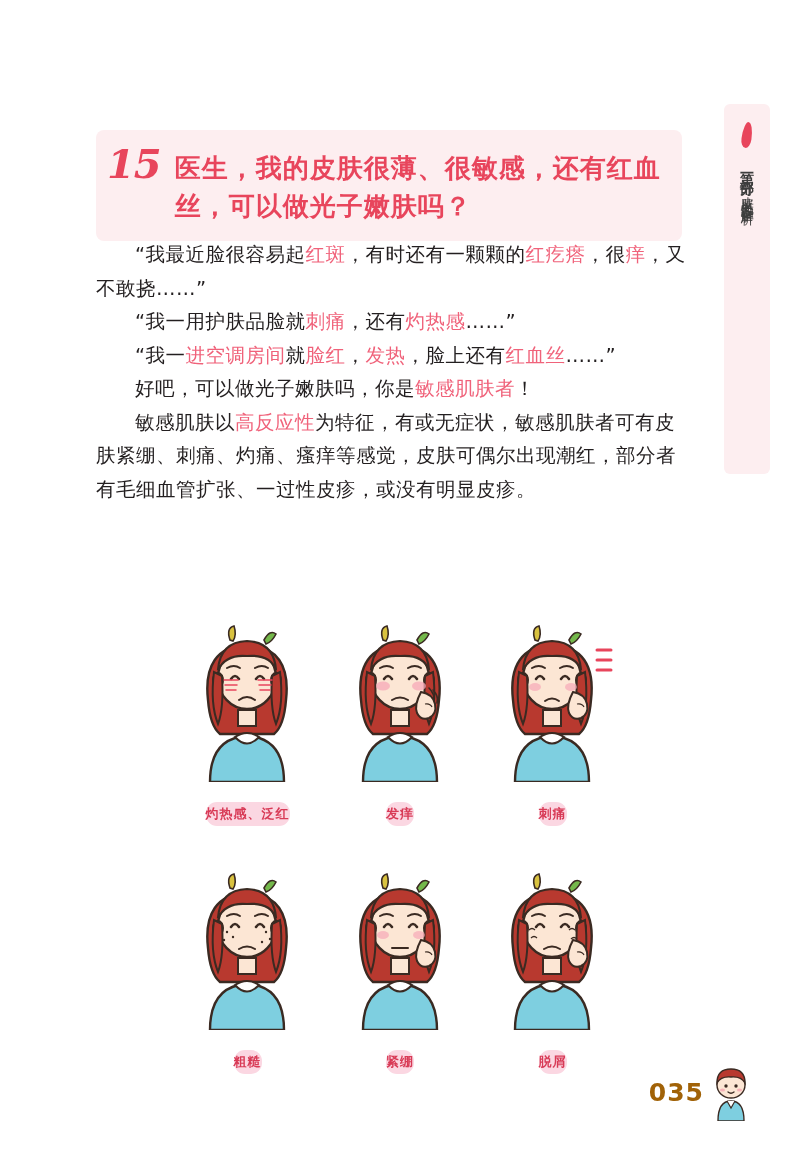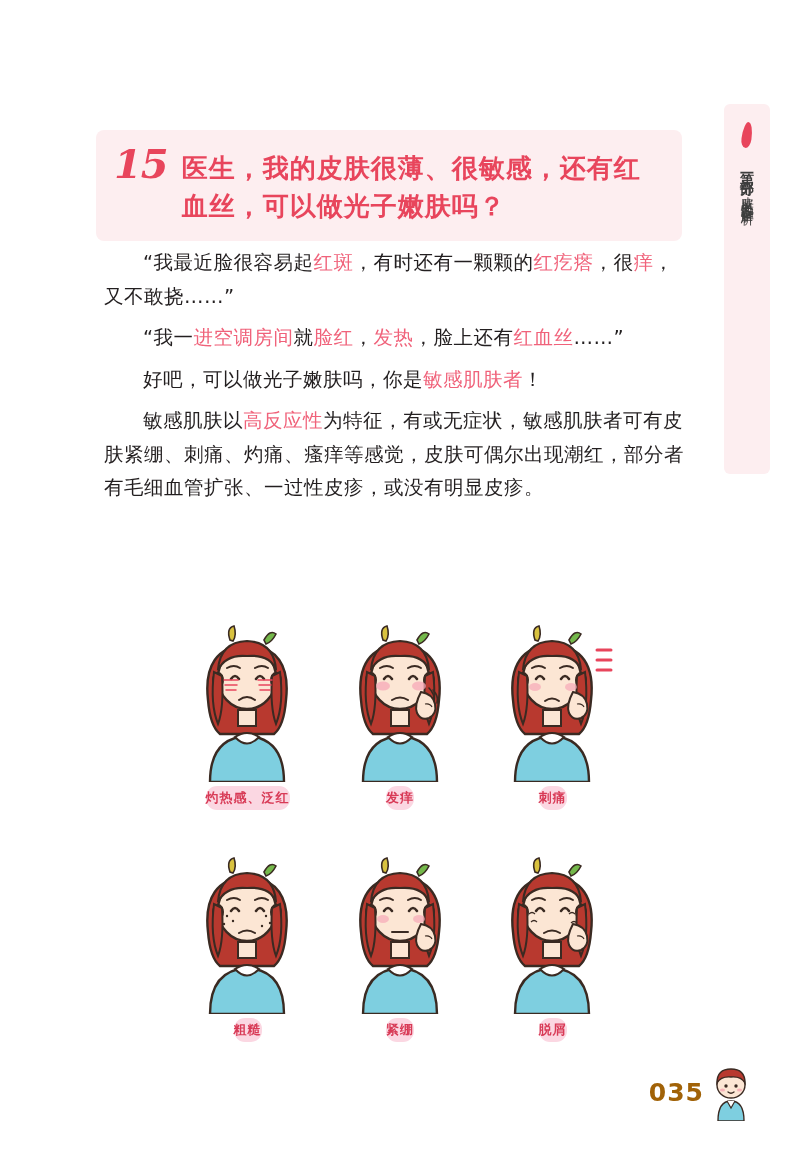--- a/index.html
+++ b/index.html
@@ -42,21 +42,21 @@
   .side-tab .vtext.bold { font-weight:bold; font-size:14px; letter-spacing:3px; }
   .side-tab .gap { height:12px; }
 
   
   .title-banner {
     position:absolute;
     left:96px; top:130px;
     width:586px;
     background:#fdeef0;
     border-radius:8px;
-    padding:14px 16px 16px 18px;
+    padding:14px 16px 16px 11px;
     box-sizing:border-box;
   }
   .title-row { display:flex; align-items:flex-start; }
   .q-num {
     font-family:"DejaVu Serif", serif;
     font-style:italic;
     font-weight:bold;
     font-size:40px;
     color:#e8455c;
     line-height:1;
@@ -75,34 +75,34 @@
   
   .body-text {
     position:absolute;
     left:96px; top:238px;
     width:596px;
     font-size:19.5px;
     color:#231f20;
     line-height:1.72;
     letter-spacing:0.5px;
   }
-  .body-text p { margin:8px; text-indent:2em; }
+  .body-text p { margin:0; text-indent:2em; }
   .hl { color:#f0627a; }
 
   
   .figures {
     position:absolute;
     left:180px; top:592px;
     width:440px;
   }
   .fig-row { display:flex; justify-content:space-between; margin-bottom:14px; }
   .fig { width:135px; display:flex; flex-direction:column; align-items:center; }
   .fig-art { width:135px; height:190px; position:relative; }
   .fig-label {
-    margin-top:4px;
+    margin-top:20px;
     background:#fbd7e2;
     color:#d83a56;
     font-size:13px;
     font-weight:bold;
     border-radius:11px;
     padding:3px 0;
     letter-spacing:1px;
     white-space:nowrap;
   }
 
@@ -134,20 +134,21 @@
 
 <div class="title-banner">
   <div class="title-row">
     <div class="q-num">15</div>
     <div class="q-text">医生，我的皮肤很薄、很敏感，还有红血丝，可以做光子嫩肤吗？</div>
   </div>
 </div>
 
 <div class="body-text" id="body-container">
     <p><span>“我最近脸很容易起</span><span class="hl">红斑</span><span>，有时还有一颗颗的</span><span class="hl">红疙瘩</span><span>，很</span><span class="hl">痒</span><span>，又不敢挠……”</span></p>
+    <p><span>“我一用护肤品脸就</span><span class="hl">刺痛</span><span>，还有</span><span class="hl">灼热感</span><span>……”</span></p>
     <p><span>“我一</span><span class="hl">进空调房间</span><span>就</span><span class="hl">脸红</span><span>，</span><span class="hl">发热</span><span>，脸上还有</span><span class="hl">红血丝</span><span>……”</span></p>
     <p><span>好吧，可以做光子嫩肤吗，你是</span><span class="hl">敏感肌肤者</span><span>！</span></p>
     <p><span>敏感肌肤以</span><span class="hl">高反应性</span><span>为特征，有或无症状，敏感肌肤者可有皮肤紧绷、刺痛、灼痛、瘙痒等感觉，皮肤可偶尔出现潮红，部分者有毛细血管扩张、一过性皮疹，或没有明显皮疹。</span></p>
   </div>
 
 <div class="figures" id="figures-container">
     <div class="fig-row">
       <div class="fig">
         <div class="fig-art"><svg viewBox="0 0 135 190" width="135" height="190">
 

